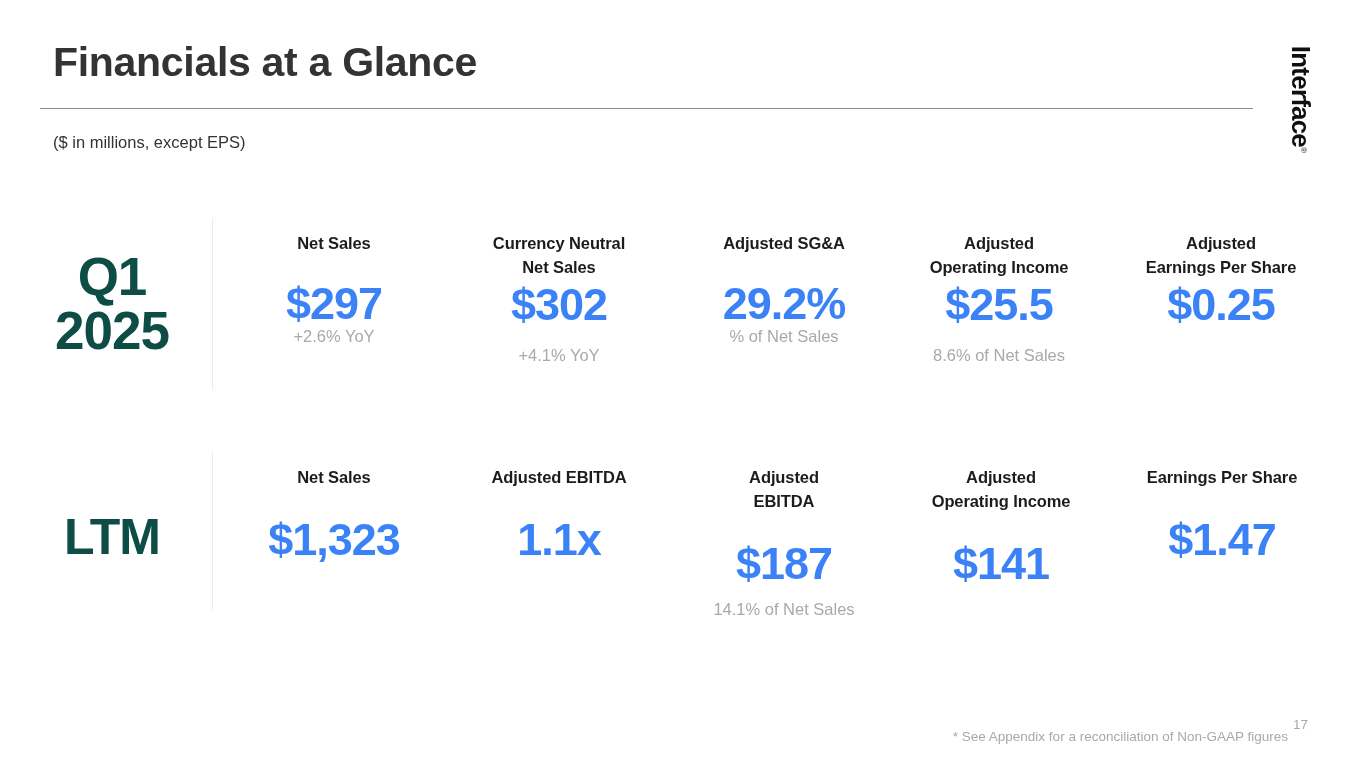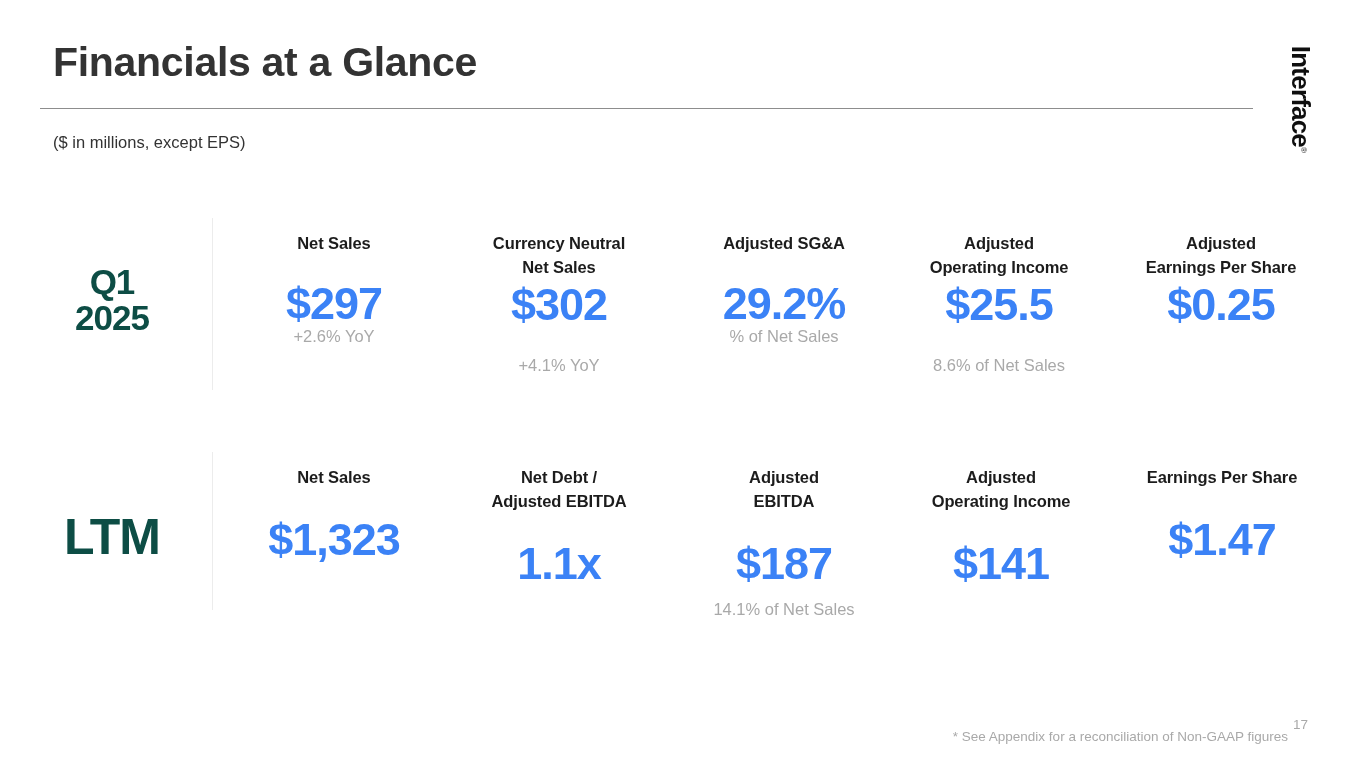--- a/index.html
+++ b/index.html
@@ -96,22 +96,22 @@
     position: absolute;
     left: 22px;
     width: 180px;
     text-align: center;
     color: #0d4d45;
     font-weight: bold;
     line-height: 1.02;
     letter-spacing: -1px;
   }
   #row-q1 .row-label {
-    top: 46px;
-    font-size: 35px;
+    top: 32px;
+    font-size: 53px;
   }
   #row-ltm .row-label {
     top: 60px;
     font-size: 50px;
   }
 
   .metric {
     position: absolute;
     top: 0;
     width: 250px;
@@ -137,21 +137,21 @@
     color: #a9a9a9;
     line-height: 1.3;
     white-space: nowrap;
   }
 
   
   #row-q1 .metric { top: 14px; }
   #row-q1 .metric .m-value { margin-top: 25px; }
   #row-q1 .metric.two-line .m-value { margin-top: 2px; }
   #row-q1 .metric .m-sub { }
-  #row-q1 .metric.two-line .m-sub { margin-top: 28px; }
+  #row-q1 .metric.two-line .m-sub { margin-top: 18px; }
 
   
   #row-ltm .metric { top: 14px; }
   #row-ltm .metric .m-value { margin-top: 27px; }
   #row-ltm .metric .m-sub { margin-top: 13px; }
 
   
   .col-1 { left: 209px; }
   .col-2 { left: 434px; }
   .col-3 { left: 659px; }
@@ -254,21 +254,20 @@
   <div class="metric col-1">
     <div class="m-head">
       <div>Net Sales</div>
     </div>
     <div class="m-value">$1,323</div>
     <div class="m-sub"></div>
   </div>
 
   <div class="metric col-2 two-line">
     <div class="m-head">
-      <div>Net Debt /</div>
       <div>Adjusted EBITDA</div>
     </div>
     <div class="m-value">1.1x</div>
     <div class="m-sub"></div>
   </div>
 
   <div class="metric col-3 two-line">
     <div class="m-head">
       <div>Adjusted</div>
       <div>EBITDA</div>

